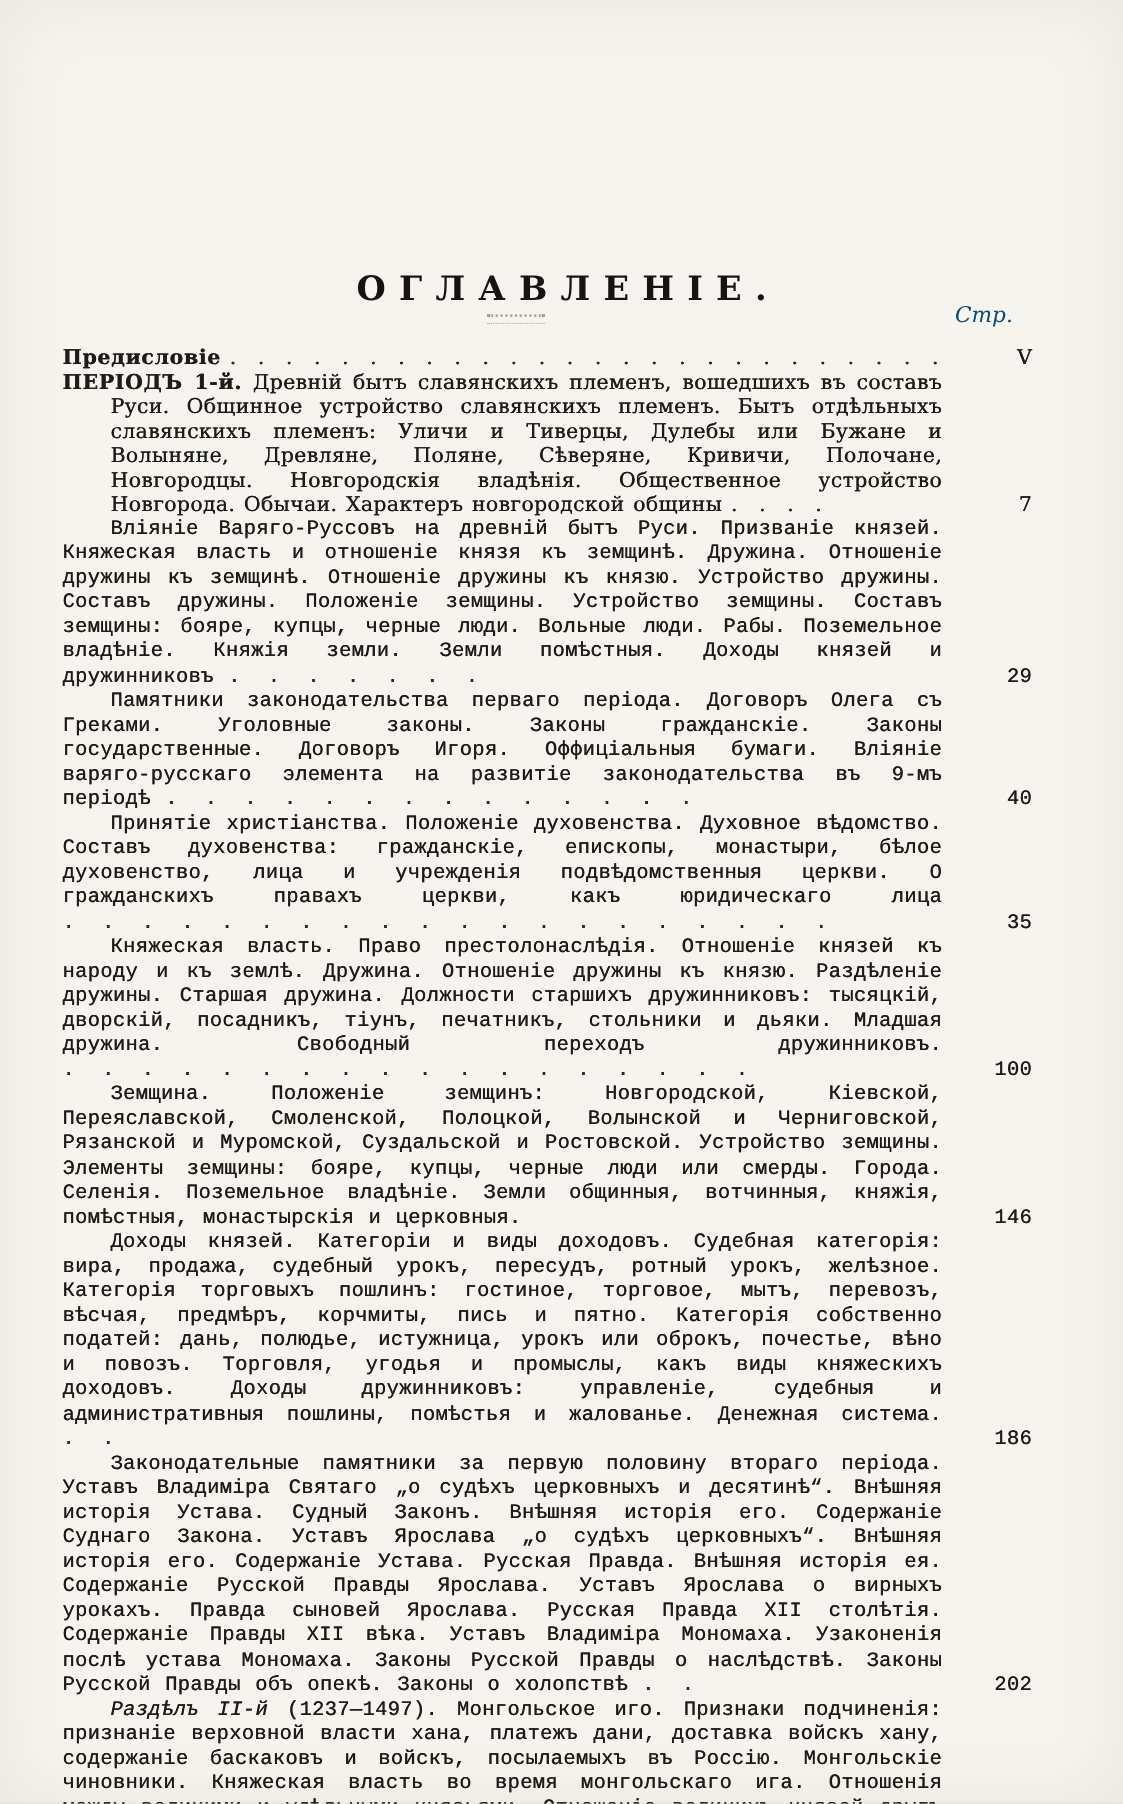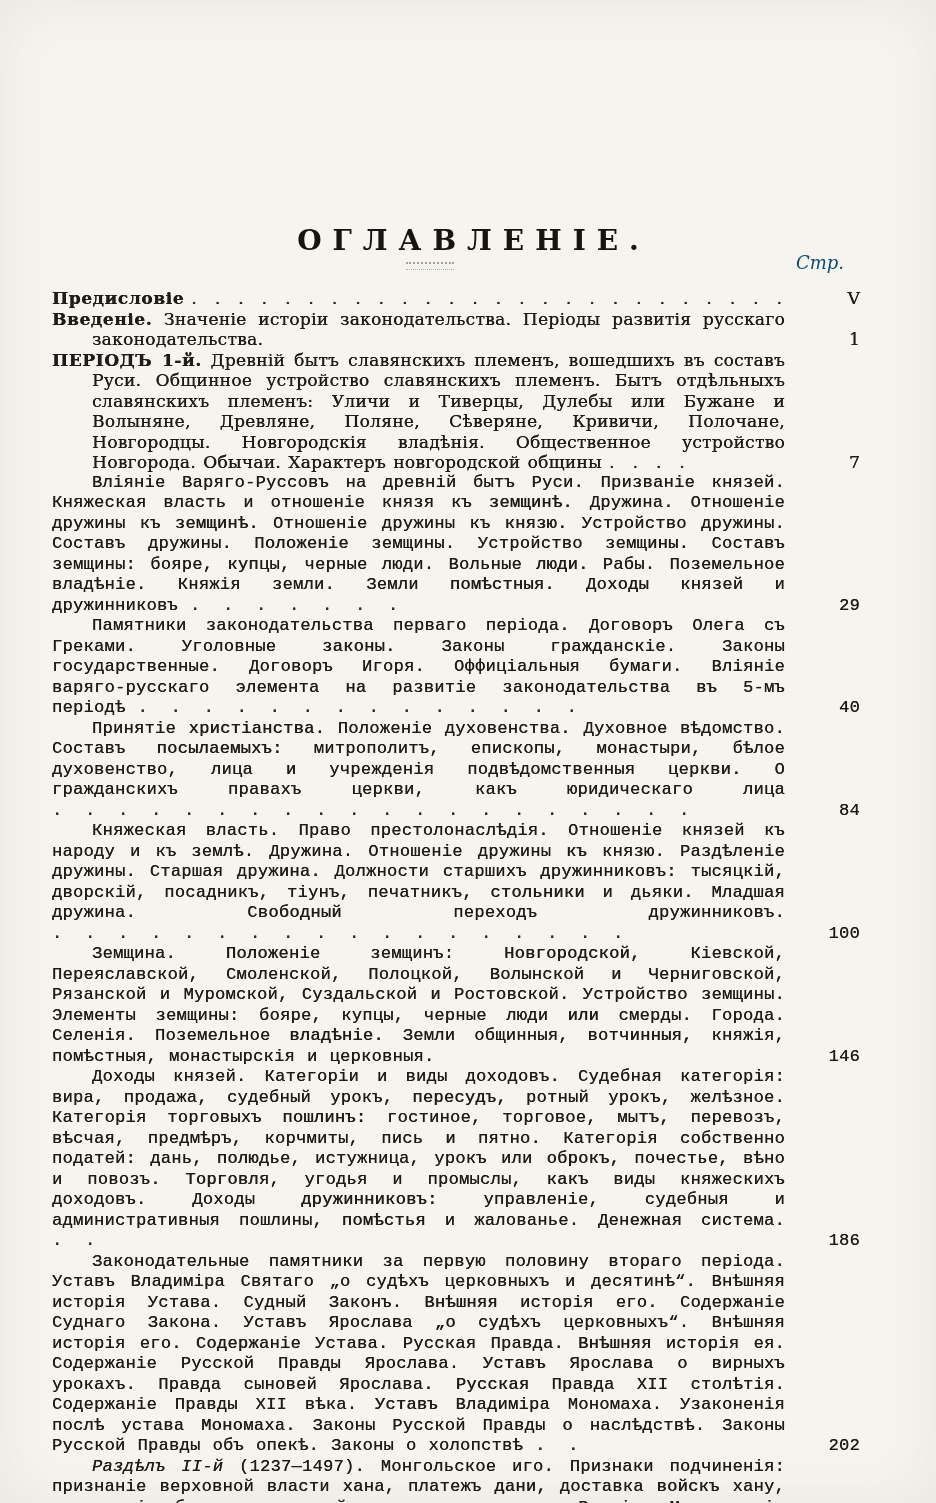--- a/index.html
+++ b/index.html
@@ -83,24 +83,23 @@
 </style>
 </head>
 <body>
 
 <div class="sheet">
   <h1 class="title">ОГЛАВЛЕНІЕ.</h1>
   <div class="ornament"></div>
   <div class="col-header">Стр.</div>
   <div class="entries">
       <p class="entry hang"><span class="seg bold">Предисловіе</span> <span class="leader">. . . . . . . . . . . . . . . . . . . . . . . . . .</span><span class="pagenum">V</span></p>
-      <p class="entry hang"><span class="seg bold">Введеніе.</span> <span class="seg normal">Значеніе исторіи законодательства. Періоды развитія русскаго законодательства.</span> <span class="pagenum">1</span></p>
       <p class="entry hang"><span class="seg bold">ПЕРІОДЪ 1-й.</span> <span class="seg normal">Древній бытъ славянскихъ племенъ, вошедшихъ въ составъ Руси. Общинное устройство славянскихъ племенъ. Бытъ отдѣльныхъ славянскихъ племенъ: Уличи и Тиверцы, Дулебы или Бужане и Волыняне, Древляне, Поляне, Сѣверяне, Кривичи, Полочане, Новгородцы. Новгородскія владѣнія. Общественное устройство Новгорода. Обычаи. Характеръ новгородской общины</span> <span class="leader">. . . .</span><span class="pagenum">7</span></p>
       <p class="entry para"><span class="seg normal">Вліяніе Варяго-Руссовъ на древній бытъ Руси. Призваніе князей. Княжеская власть и отношеніе князя къ земщинѣ. Дружина. Отношеніе дружины къ земщинѣ. Отношеніе дружины къ князю. Устройство дружины. Составъ дружины. Положеніе земщины. Устройство земщины. Составъ земщины: бояре, купцы, черные люди. Вольные люди. Рабы. Поземельное владѣніе. Княжія земли. Земли помѣстныя. Доходы князей и дружинниковъ</span> <span class="leader">. . . . . . .</span><span class="pagenum">29</span></p>
-      <p class="entry para"><span class="seg normal">Памятники законодательства перваго періода. Договоръ Олега съ Греками. Уголовные законы. Законы гражданскіе. Законы государственные. Договоръ Игоря. Оффиціальныя бумаги. Вліяніе варяго-русскаго элемента на развитіе законодательства въ 5-мъ періодѣ</span> <span class="leader">. . . . . . . . . . . . . .</span><span class="pagenum">40</span></p>
-      <p class="entry para"><span class="seg normal">Принятіе христіанства. Положеніе духовенства. Духовное вѣдомство. Составъ посылаемыхъ: митрополитъ, епископы, монастыри, бѣлое духовенство, лица и учрежденія подвѣдомственныя церкви. О гражданскихъ правахъ церкви, какъ юридическаго лица</span> <span class="leader">. . . . . . . . . . . . . . . . . . . .</span><span class="pagenum">84</span></p>
+      <p class="entry para"><span class="seg normal">Памятники законодательства перваго періода. Договоръ Олега съ Греками. Уголовные законы. Законы гражданскіе. Законы государственные. Договоръ Игоря. Оффиціальныя бумаги. Вліяніе варяго-русскаго элемента на развитіе законодательства въ 9-мъ періодѣ</span> <span class="leader">. . . . . . . . . . . . . .</span><span class="pagenum">40</span></p>
+      <p class="entry para"><span class="seg normal">Принятіе христіанства. Положеніе духовенства. Духовное вѣдомство. Составъ духовенства: гражданскіе, епископы, монастыри, бѣлое духовенство, лица и учрежденія подвѣдомственныя церкви. О гражданскихъ правахъ церкви, какъ юридическаго лица</span> <span class="leader">. . . . . . . . . . . . . . . . . . . .</span><span class="pagenum">35</span></p>
       <p class="entry para"><span class="seg normal">Княжеская власть. Право престолонаслѣдія. Отношеніе князей къ народу и къ землѣ. Дружина. Отношеніе дружины къ князю. Раздѣленіе дружины. Старшая дружина. Должности старшихъ дружинниковъ: тысяцкій, дворскій, посадникъ, тіунъ, печатникъ, стольники и дьяки. Младшая дружина. Свободный переходъ дружинниковъ.</span> <span class="leader">. . . . . . . . . . . . . . . . . .</span><span class="pagenum">100</span></p>
       <p class="entry para"><span class="seg normal">Земщина. Положеніе земщинъ: Новгородской, Кіевской, Переяславской, Смоленской, Полоцкой, Волынской и Черниговской, Рязанской и Муромской, Суздальской и Ростовской. Устройство земщины. Элементы земщины: бояре, купцы, черные люди или смерды. Города. Селенія. Поземельное владѣніе. Земли общинныя, вотчинныя, княжія, помѣстныя, монастырскія и церковныя.</span> <span class="pagenum">146</span></p>
       <p class="entry para"><span class="seg normal">Доходы князей. Категоріи и виды доходовъ. Судебная категорія: вира, продажа, судебный урокъ, пересудъ, ротный урокъ, желѣзное. Категорія торговыхъ пошлинъ: гостиное, торговое, мытъ, перевозъ, вѣсчая, предмѣръ, корчмиты, пись и пятно. Категорія собственно податей: дань, полюдье, истужница, урокъ или оброкъ, почестье, вѣно и повозъ. Торговля, угодья и промыслы, какъ виды княжескихъ доходовъ. Доходы дружинниковъ: управленіе, судебныя и административныя пошлины, помѣстья и жалованье. Денежная система.</span> <span class="leader">. .</span><span class="pagenum">186</span></p>
       <p class="entry para"><span class="seg normal">Законодательные памятники за первую половину втораго періода. Уставъ Владиміра Святаго „о судѣхъ церковныхъ и десятинѣ“. Внѣшняя исторія Устава. Судный Законъ. Внѣшняя исторія его. Содержаніе Суднаго Закона. Уставъ Ярослава „о судѣхъ церковныхъ“. Внѣшняя исторія его. Содержаніе Устава. Русская Правда. Внѣшняя исторія ея. Содержаніе Русской Правды Ярослава. Уставъ Ярослава о вирныхъ урокахъ. Правда сыновей Ярослава. Русская Правда XII столѣтія. Содержаніе Правды XII вѣка. Уставъ Владиміра Мономаха. Узаконенія послѣ устава Мономаха. Законы Русской Правды о наслѣдствѣ. Законы Русской Правды объ опекѣ. Законы о холопствѣ</span> <span class="leader">. .</span><span class="pagenum">202</span></p>
       <p class="entry para"><span class="seg italic">Раздѣлъ II-й</span> <span class="seg normal">(1237—1497). Монгольское иго. Признаки подчиненія: признаніе верховной власти хана, платежъ дани, доставка войскъ хану, содержаніе баскаковъ и войскъ, посылаемыхъ въ Россію. Монгольскіе чиновники. Княжеская власть во время монгольскаго ига. Отношенія между великими и удѣльными князьями. Отношеніе великихъ князей другъ къ другу.</span> </p>
     </div>
 </div>
 
 </body></html>

